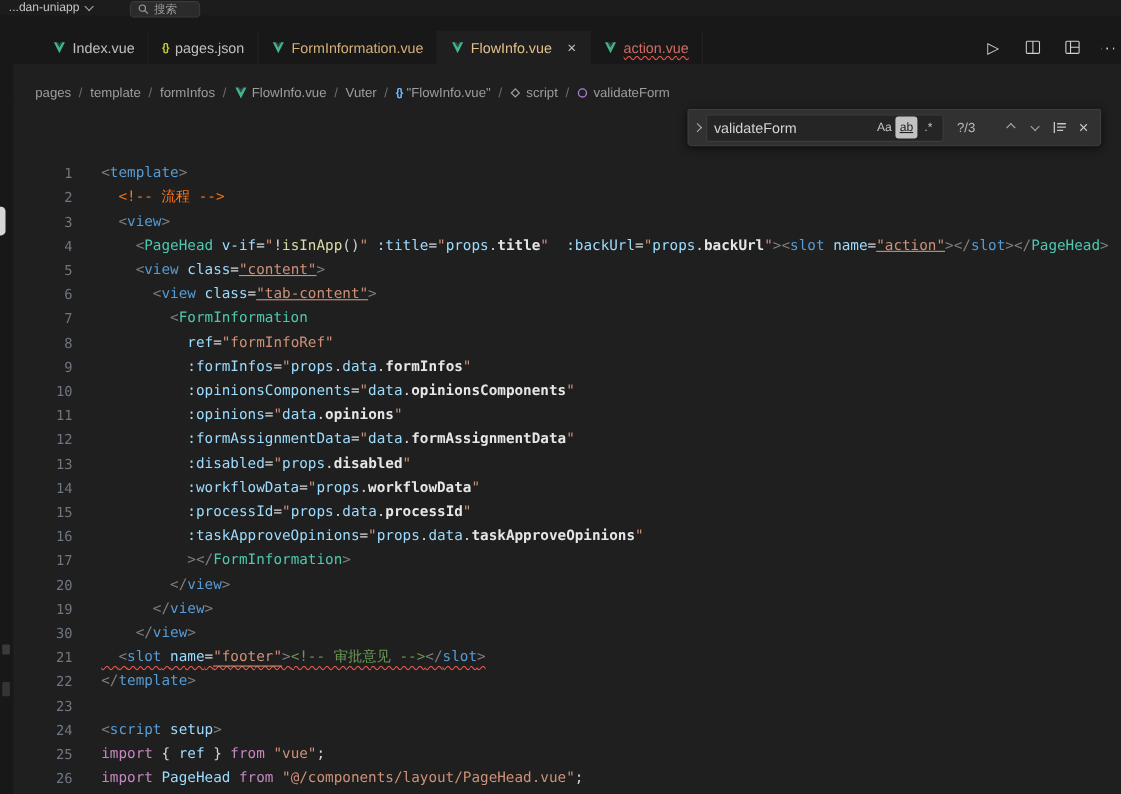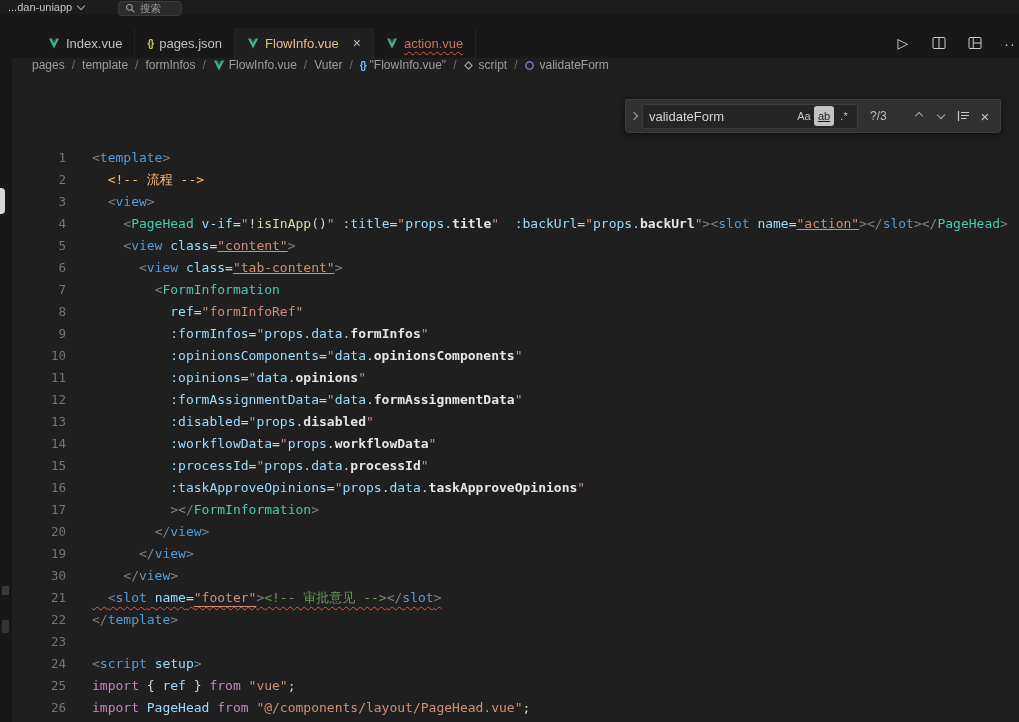--- a/index.html
+++ b/index.html
@@ -21,21 +21,21 @@
     border-right:1px solid #242424;font-size:13px;white-space:nowrap;cursor:pointer}
   .tab.active{background:#1f1f1f}
   .tab-icon{display:flex;align-items:center}
   .tab-icon.braces{color:#cbcb41;font-size:10px;font-weight:bold;letter-spacing:-1px}
   .tab-close{margin-left:8px;color:#bdbdbd;font-size:14px;line-height:1;cursor:pointer}
   .err-squiggle{text-decoration:underline wavy #e4564a;text-decoration-thickness:1px;text-underline-offset:3px;text-decoration-skip-ink:none}
   .tab-actions{margin-left:auto;display:flex;align-items:center;gap:16px;height:30px;padding-right:6px;color:#cfcfcf}
   .action-btn{display:flex;align-items:center;justify-content:center;width:20px;height:22px;font-size:14px;cursor:pointer}
   .action-btn.more{font-size:15px;letter-spacing:1px;width:12px;overflow:hidden}
   
-  .breadcrumb{height:33px;background:#1f1f1f;display:flex;align-items:flex-start;padding-left:32px;font-size:12px;color:#9d9d9d}
+  .breadcrumb{height:33px;background:#1f1f1f;display:flex;align-items:flex-end;padding-left:32px;font-size:12px;color:#9d9d9d}
   .bc-item{display:flex;align-items:center;gap:4px;cursor:pointer;white-space:nowrap}
   .bc-sep{margin:0 7px;color:#6e6e6e}
   .bc-icon{display:flex;align-items:center}
   .bc-icon.braces-blue{color:#75beff;font-size:10px;font-weight:bold;letter-spacing:-1px}
   
   .editor{position:relative;height:631px;background:#1f1f1f;overflow:hidden}
   .code-area{padding-top:56px}
   .code-line{display:flex;height:22px;line-height:22px;font-family:"DejaVu Sans Mono",monospace;font-size:13px;white-space:pre}
   .line-num{flex:none;width:66px;text-align:right;color:#6e7681;font-size:12.5px;user-select:none}
   .line-code{padding-left:26px}
@@ -88,20 +88,29 @@
             <path fill="#41b883" d="M2 1h4.6L12 10.2 17.4 1H22L12 21z"></path>
             <path fill="#34495e" d="M6.6 1h3.2L12 5.2 14.2 1h3.2L12 10.2z"></path>
           </svg>
         </span>
         <span class="tab-label" style="color: rgb(192, 192, 192);">Index.vue</span>
       </div>
       <div class="tab">
         <span class="tab-icon braces">{}</span>
         <span class="tab-label" style="color: rgb(192, 192, 192);">pages.json</span>
       </div>
+      <div class="tab">
+        <span class="tab-icon">
+          <svg width="12" height="11" viewBox="0 0 24 22">
+            <path fill="#41b883" d="M2 1h4.6L12 10.2 17.4 1H22L12 21z"></path>
+            <path fill="#34495e" d="M6.6 1h3.2L12 5.2 14.2 1h3.2L12 10.2z"></path>
+          </svg>
+        </span>
+        <span class="tab-label" style="color: rgb(213, 176, 120);">FormInformation.vue</span>
+      </div>
       <div class="tab active">
         <span class="tab-icon">
           <svg width="12" height="11" viewBox="0 0 24 22">
             <path fill="#41b883" d="M2 1h4.6L12 10.2 17.4 1H22L12 21z"></path>
             <path fill="#34495e" d="M6.6 1h3.2L12 5.2 14.2 1h3.2L12 10.2z"></path>
           </svg>
         </span>
         <span class="tab-label" style="color: rgb(226, 192, 141);">FlowInfo.vue</span>
         <span class="tab-close">×</span>
       </div>
@@ -211,21 +220,21 @@
         <path d="M1.5 1v10 M4 2.5h8 M4 5.5h8 M4 8.5h5.5" stroke="#c8c8c8" stroke-width="1.2" fill="none"></path>
       </svg>
       </span>
     <span class="fw-btn close">
       <span>×</span>
       </span>
   </div>
 
   <div class="code-area">
       <div class="code-line"><span class="line-num">1</span><span class="line-code"><span><span style="color: rgb(128, 128, 128);">&lt;</span><span style="color: rgb(86, 156, 214);">template</span><span style="color: rgb(128, 128, 128);">&gt;</span></span></span></div>
-      <div class="code-line"><span class="line-num">2</span><span class="line-code"><span><span style="color: #fdba74; text-align: right;">  &lt;!-- 流程 --&gt;</span></span></span></div>
+      <div class="code-line"><span class="line-num">2</span><span class="line-code"><span><span style="color: #f97316; text-align: right;">  &lt;!-- 流程 --&gt;</span></span></span></div>
       <div class="code-line"><span class="line-num">3</span><span class="line-code"><span><span style="color: rgb(212, 212, 212);">  </span><span style="color: rgb(128, 128, 128);">&lt;</span><span style="color: rgb(86, 156, 214);">view</span><span style="color: rgb(128, 128, 128);">&gt;</span></span></span></div>
       <div class="code-line"><span class="line-num">4</span><span class="line-code"><span><span style="color: rgb(212, 212, 212);">    </span><span style="color: rgb(128, 128, 128);">&lt;</span><span style="color: rgb(78, 201, 176);">PageHead</span><span style="color: rgb(212, 212, 212);"> </span><span style="color: rgb(156, 220, 254);">v-if</span><span style="color: rgb(212, 212, 212);">=</span><span style="color: rgb(206, 145, 120);">"</span><span style="color: rgb(212, 212, 212);">!</span><span style="color: rgb(220, 220, 170);">isInApp</span><span style="color: rgb(212, 212, 212);">()</span><span style="color: rgb(206, 145, 120);">"</span><span style="color: rgb(212, 212, 212);"> </span><span style="color: rgb(156, 220, 254);">:title</span><span style="color: rgb(212, 212, 212);">=</span><span style="color: rgb(206, 145, 120);">"</span><span style="color: rgb(156, 220, 254);">props</span><span style="color: rgb(212, 212, 212);">.</span><span style="color: rgb(230, 230, 230); font-weight: 600;">title</span><span style="color: rgb(206, 145, 120);">"</span><span style="color: rgb(212, 212, 212);">  </span><span style="color: rgb(156, 220, 254);">:backUrl</span><span style="color: rgb(212, 212, 212);">=</span><span style="color: rgb(206, 145, 120);">"</span><span style="color: rgb(156, 220, 254);">props</span><span style="color: rgb(212, 212, 212);">.</span><span style="color: rgb(230, 230, 230); font-weight: 600;">backUrl</span><span style="color: rgb(206, 145, 120);">"</span><span style="color: rgb(128, 128, 128);">&gt;&lt;</span><span style="color: rgb(86, 156, 214);">slot</span><span style="color: rgb(212, 212, 212);"> </span><span style="color: rgb(156, 220, 254);">name</span><span style="color: rgb(212, 212, 212);">=</span><span style="color: rgb(206, 145, 120); text-decoration: underline;">"action"</span><span style="color: rgb(128, 128, 128);">&gt;&lt;/</span><span style="color: rgb(86, 156, 214);">slot</span><span style="color: rgb(128, 128, 128);">&gt;&lt;/</span><span style="color: rgb(78, 201, 176);">PageHead</span><span style="color: rgb(128, 128, 128);">&gt;</span></span></span></div>
       <div class="code-line"><span class="line-num">5</span><span class="line-code"><span><span style="color: rgb(212, 212, 212);">    </span><span style="color: rgb(128, 128, 128);">&lt;</span><span style="color: rgb(86, 156, 214);">view</span><span style="color: rgb(212, 212, 212);"> </span><span style="color: rgb(156, 220, 254);">class</span><span style="color: rgb(212, 212, 212);">=</span><span style="color: rgb(206, 145, 120); text-decoration: underline;">"content"</span><span style="color: rgb(128, 128, 128);">&gt;</span></span></span></div>
       <div class="code-line"><span class="line-num">6</span><span class="line-code"><span><span style="color: rgb(212, 212, 212);">      </span><span style="color: rgb(128, 128, 128);">&lt;</span><span style="color: rgb(86, 156, 214);">view</span><span style="color: rgb(212, 212, 212);"> </span><span style="color: rgb(156, 220, 254);">class</span><span style="color: rgb(212, 212, 212);">=</span><span style="color: rgb(206, 145, 120); text-decoration: underline;">"tab-content"</span><span style="color: rgb(128, 128, 128);">&gt;</span></span></span></div>
       <div class="code-line"><span class="line-num">7</span><span class="line-code"><span><span style="color: rgb(212, 212, 212);">        </span><span style="color: rgb(128, 128, 128);">&lt;</span><span style="color: rgb(78, 201, 176);">FormInformation</span></span></span></div>
       <div class="code-line"><span class="line-num">8</span><span class="line-code"><span><span style="color: rgb(212, 212, 212);">          </span><span style="color: rgb(156, 220, 254);">ref</span><span style="color: rgb(212, 212, 212);">=</span><span style="color: rgb(206, 145, 120);">"formInfoRef"</span></span></span></div>
       <div class="code-line"><span class="line-num">9</span><span class="line-code"><span><span style="color: rgb(212, 212, 212);">          </span><span style="color: rgb(156, 220, 254);">:formInfos</span><span style="color: rgb(212, 212, 212);">=</span><span style="color: rgb(206, 145, 120);">"</span><span style="color: rgb(156, 220, 254);">props</span><span style="color: rgb(212, 212, 212);">.</span><span style="color: rgb(156, 220, 254);">data</span><span style="color: rgb(212, 212, 212);">.</span><span style="color: rgb(230, 230, 230); font-weight: 600;">formInfos</span><span style="color: rgb(206, 145, 120);">"</span></span></span></div>
       <div class="code-line"><span class="line-num">10</span><span class="line-code"><span><span style="color: rgb(212, 212, 212);">          </span><span style="color: rgb(156, 220, 254);">:opinionsComponents</span><span style="color: rgb(212, 212, 212);">=</span><span style="color: rgb(206, 145, 120);">"</span><span style="color: rgb(156, 220, 254);">data</span><span style="color: rgb(212, 212, 212);">.</span><span style="color: rgb(230, 230, 230); font-weight: 600;">opinionsComponents</span><span style="color: rgb(206, 145, 120);">"</span></span></span></div>
       <div class="code-line"><span class="line-num">11</span><span class="line-code"><span><span style="color: rgb(212, 212, 212);">          </span><span style="color: rgb(156, 220, 254);">:opinions</span><span style="color: rgb(212, 212, 212);">=</span><span style="color: rgb(206, 145, 120);">"</span><span style="color: rgb(156, 220, 254);">data</span><span style="color: rgb(212, 212, 212);">.</span><span style="color: rgb(230, 230, 230); font-weight: 600;">opinions</span><span style="color: rgb(206, 145, 120);">"</span></span></span></div>
       <div class="code-line"><span class="line-num">12</span><span class="line-code"><span><span style="color: rgb(212, 212, 212);">          </span><span style="color: rgb(156, 220, 254);">:formAssignmentData</span><span style="color: rgb(212, 212, 212);">=</span><span style="color: rgb(206, 145, 120);">"</span><span style="color: rgb(156, 220, 254);">data</span><span style="color: rgb(212, 212, 212);">.</span><span style="color: rgb(230, 230, 230); font-weight: 600;">formAssignmentData</span><span style="color: rgb(206, 145, 120);">"</span></span></span></div>

